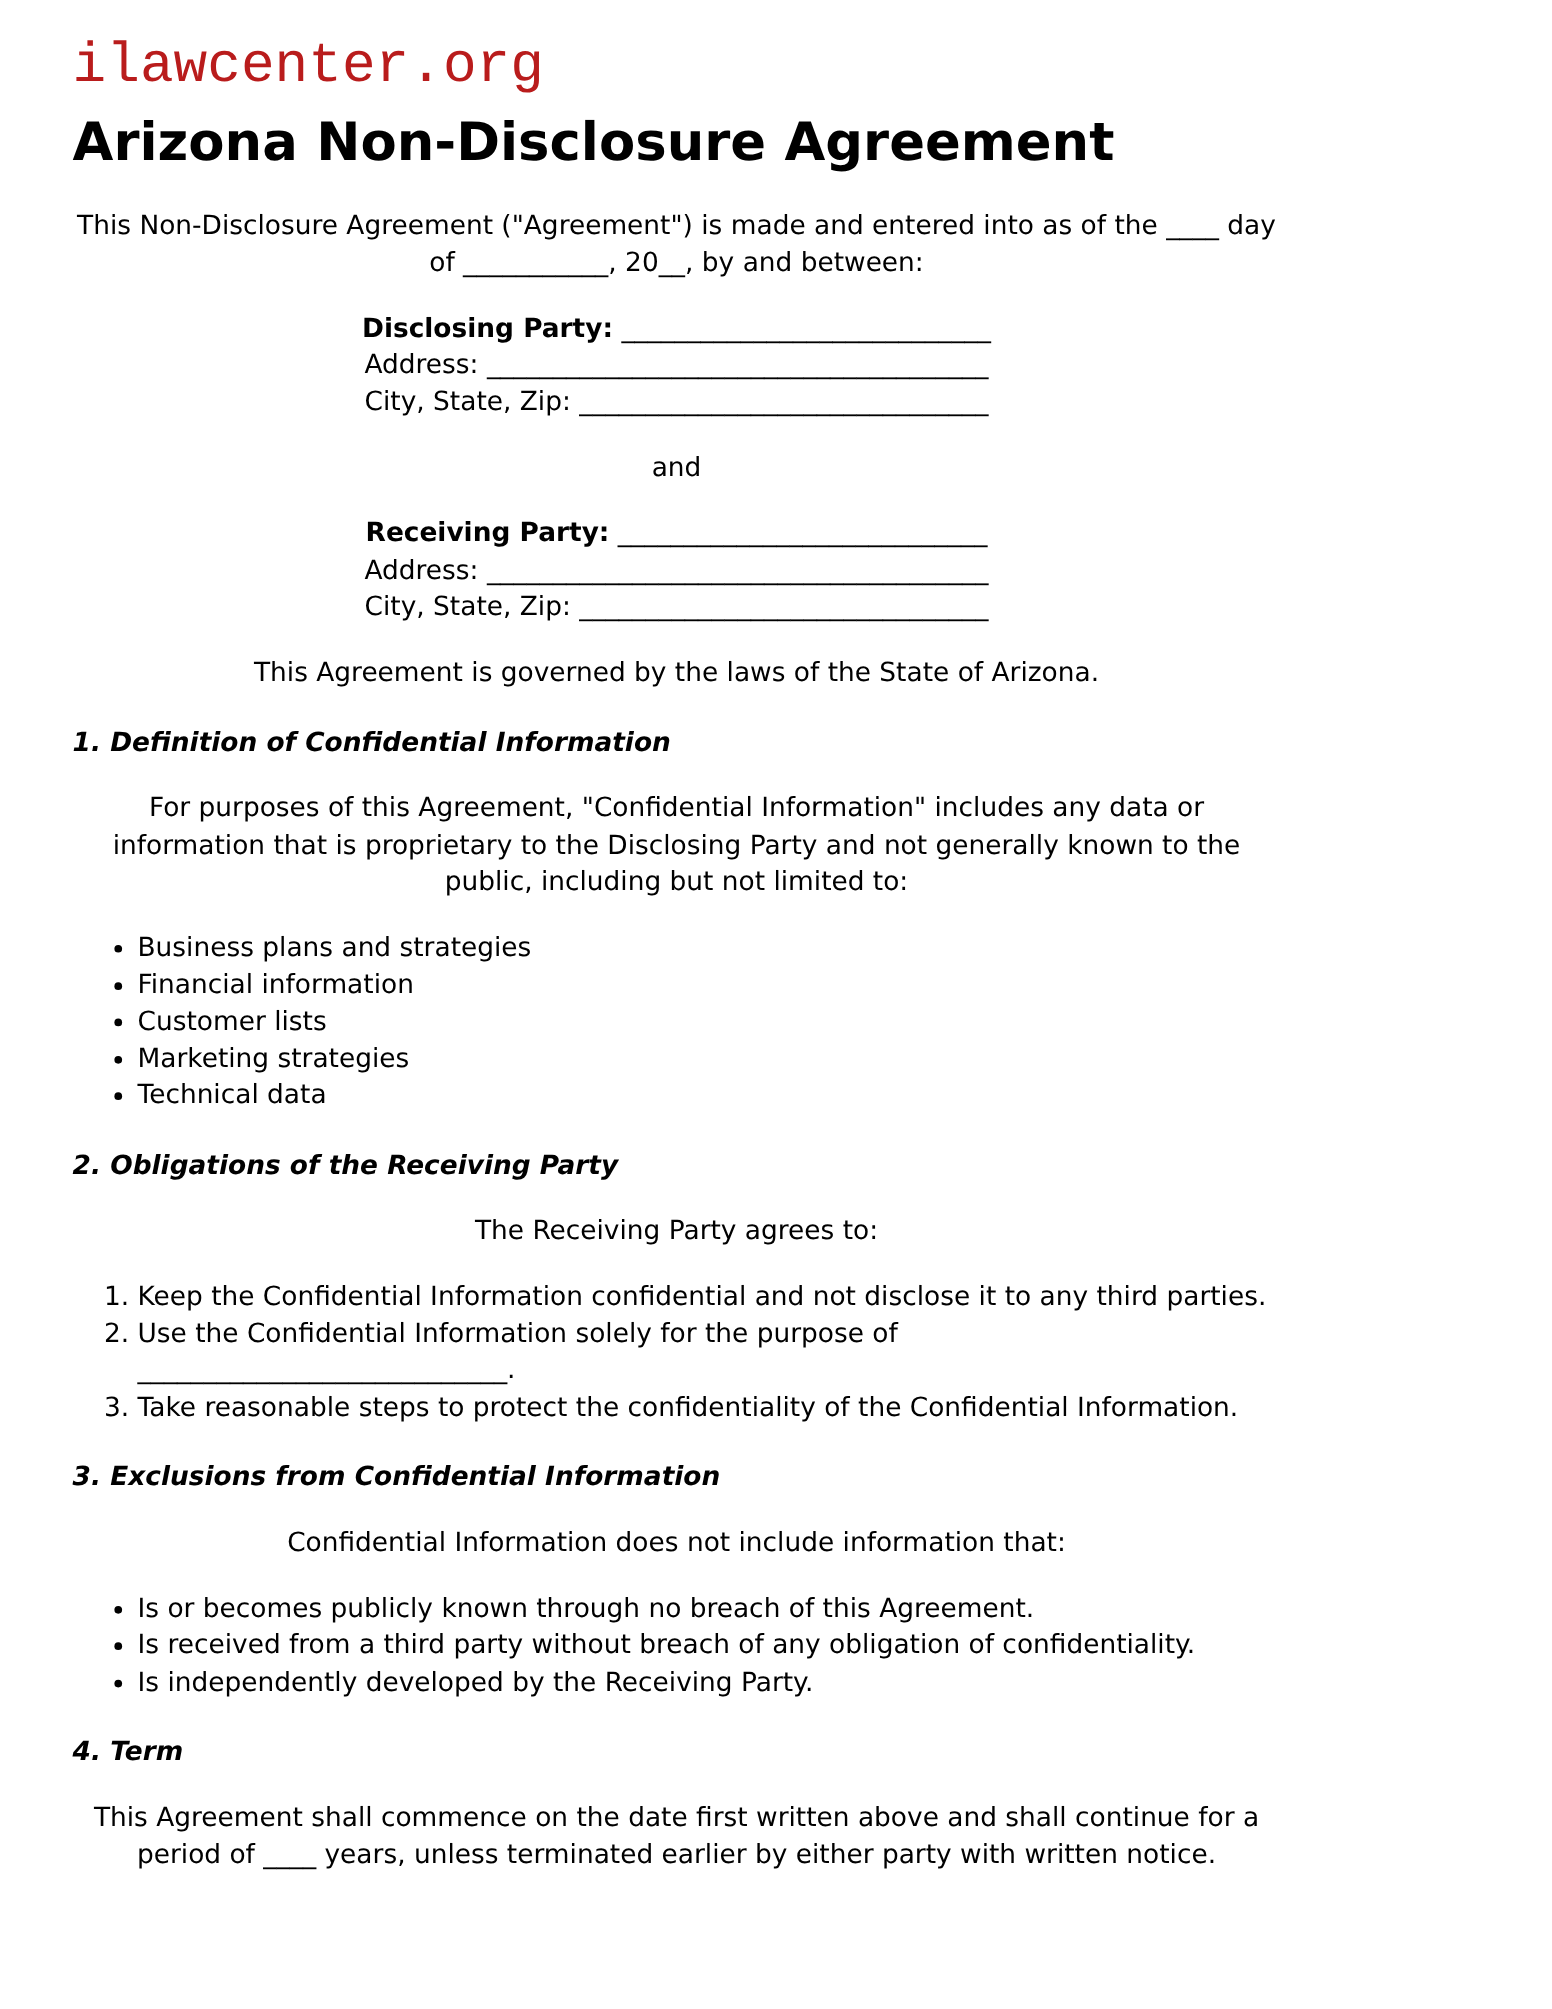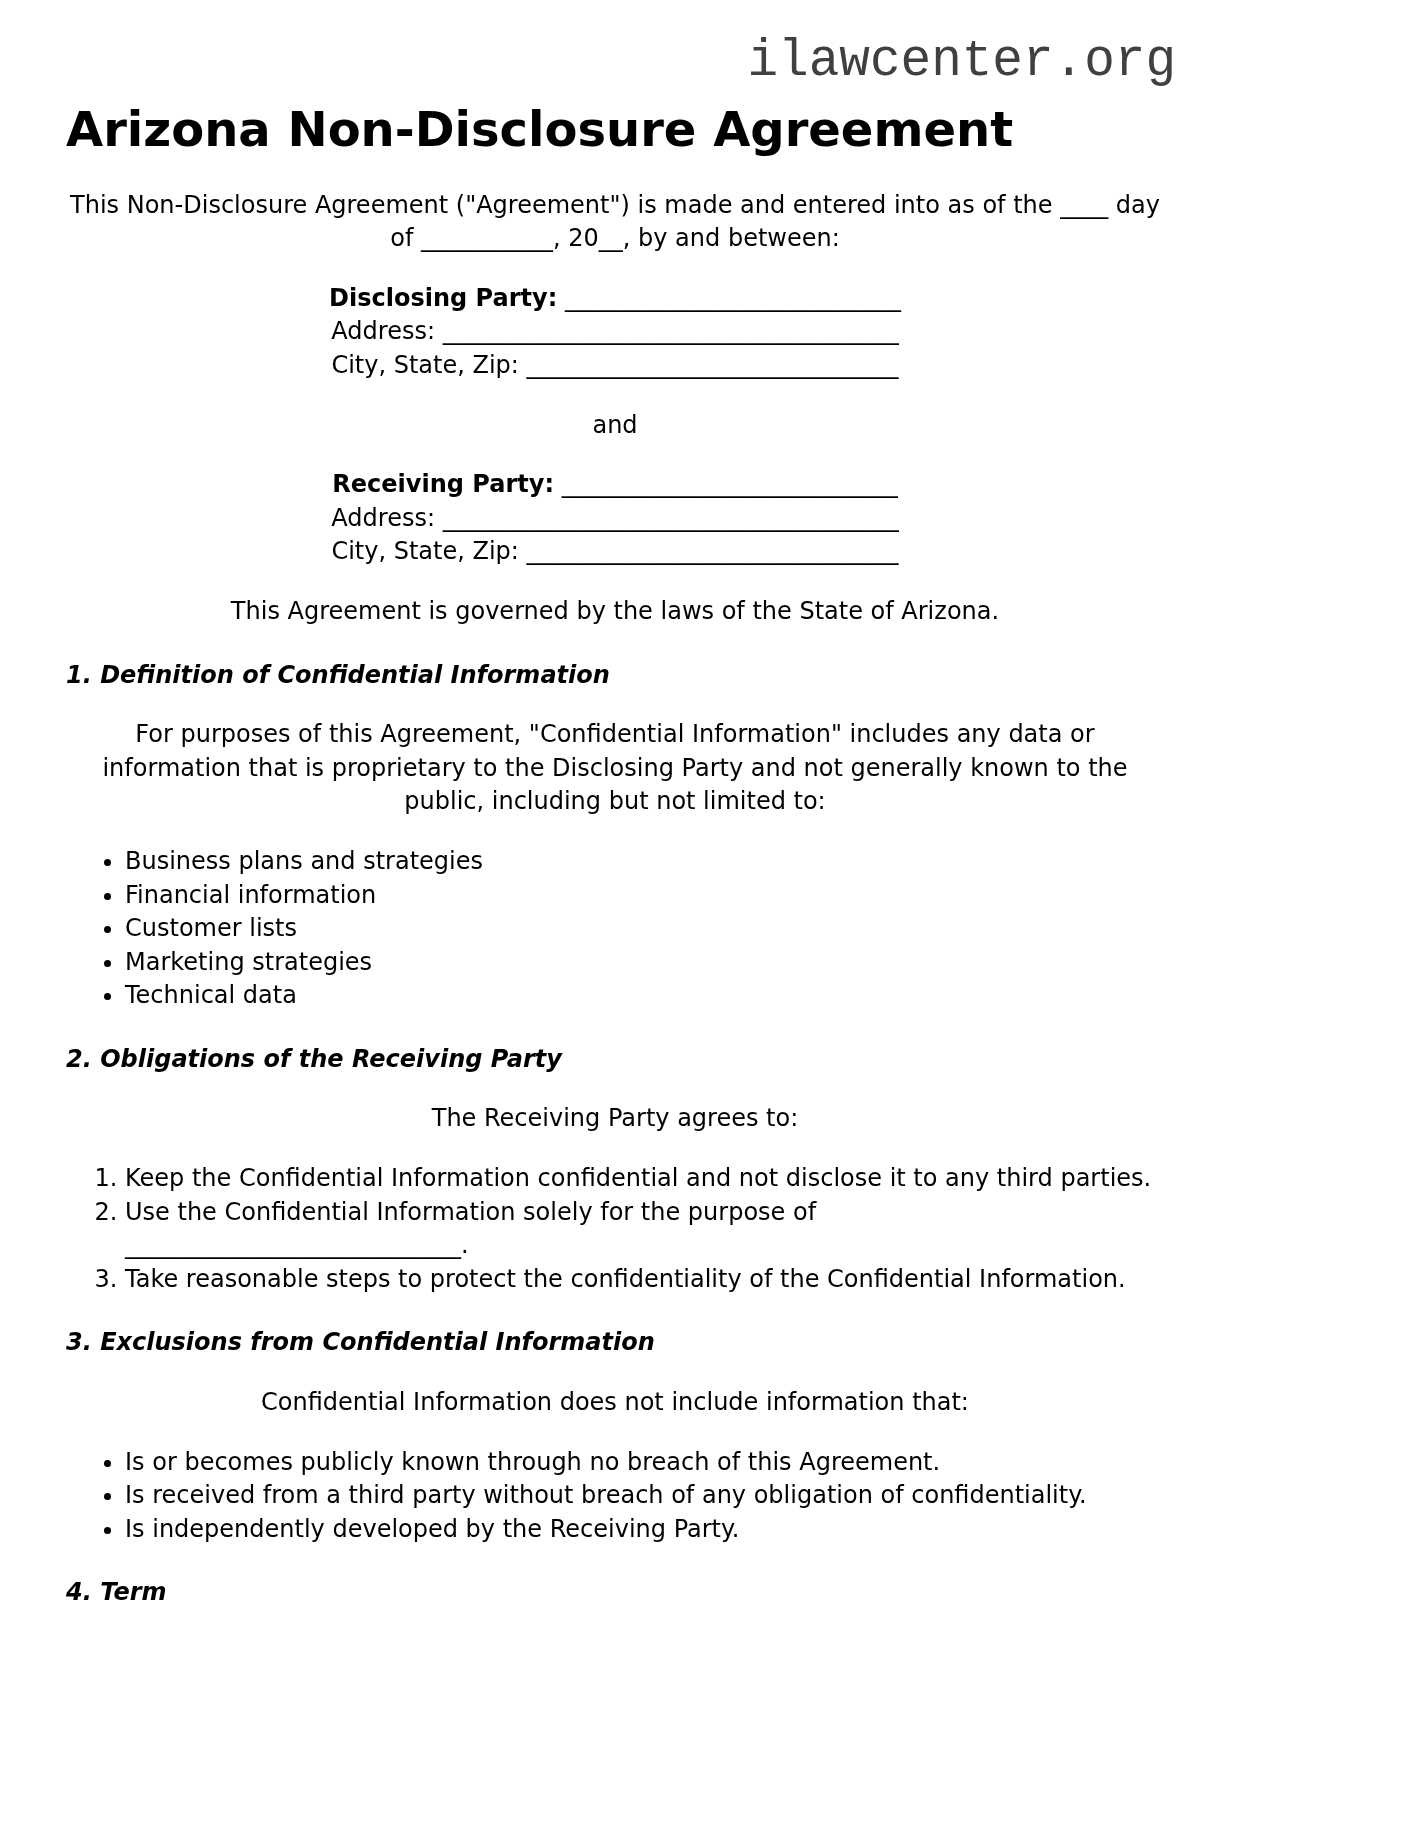--- a/index.html
+++ b/index.html
@@ -10,25 +10,25 @@
     background: #ffffff;
     color: #000000;
     font-family: "DejaVu Sans", "Liberation Sans", sans-serif;
     font-size: 24px;
     line-height: 1.4;
     padding: 36px 0 0 66px;
     overflow: hidden;
   }
   .logo {
     width: 1110px;
-    text-align: right;
+    text-align: left;
     font-family: "Liberation Mono", "DejaVu Sans Mono", monospace;
     font-size: 51px;
     line-height: 1;
-    color: #404040;
+    color: #b91c1c;
     white-space: nowrap;
   }
   h1 {
     font-size: 48px;
     line-height: 1.2;
     margin: 14px 0 30px 0;
     font-weight: bold;
   }
   .content { width: 1098px; }
   p { margin: 26px 0; text-align: center; }
@@ -92,15 +92,16 @@
           <li>Take reasonable steps to protect the confidentiality of the Confidential Information.</li>
         </ol>
         <h2>3. Exclusions from Confidential Information</h2>
         <p>Confidential Information does not include information that:</p>
         <ul>
           <li>Is or becomes publicly known through no breach of this Agreement.</li>
           <li>Is received from a third party without breach of any obligation of confidentiality.</li>
           <li>Is independently developed by the Receiving Party.</li>
         </ul>
         <h2>4. Term</h2>
+        <p>This Agreement shall commence on the date first written above and shall continue for a period of ____ years, unless terminated earlier by either party with written notice.</p>
       </div>
   </div>
 </div>
 
 </body></html>

